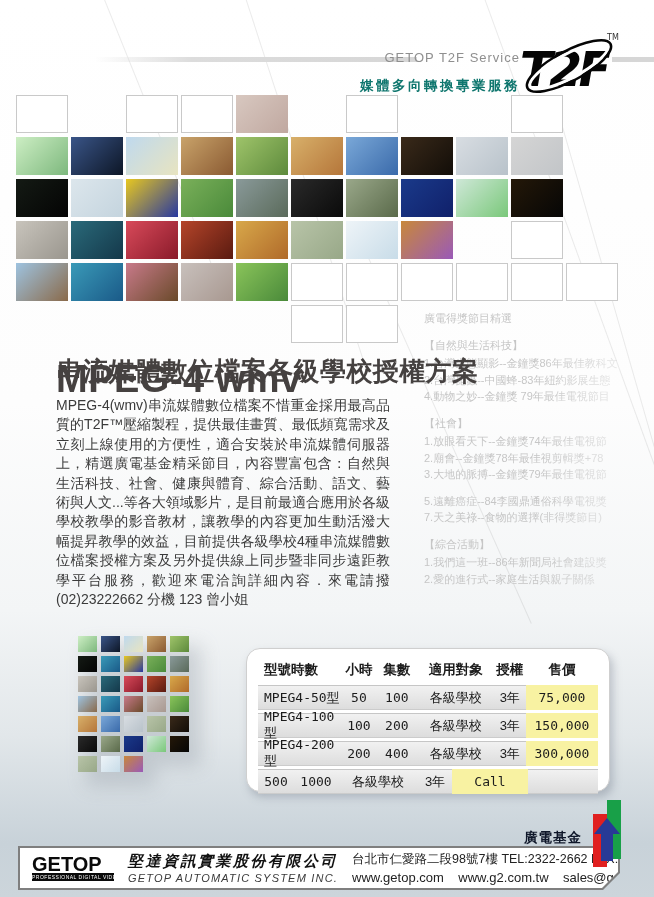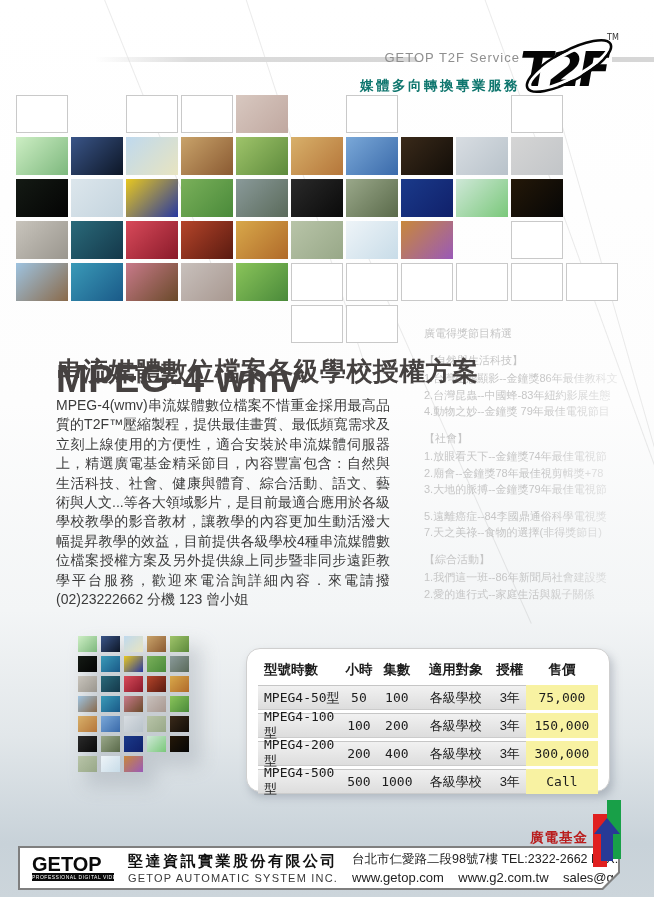--- a/index.html
+++ b/index.html
@@ -23,21 +23,21 @@
   .cell{width:52px;height:38px;}
   .cell.empty{background:#fff;border:1px solid #c9c9c9;box-sizing:border-box;}
   .cell.blank{visibility:hidden;}
   
   .title1{position:absolute;left:56px;top:318px;font-size:38px;font-weight:bold;color:#454140;letter-spacing:0.5px;margin-top:40px;}
   .title2{position:absolute;left:56px;top:354px;font-size:26px;font-weight:bold;color:#454140;letter-spacing:0.4px;white-space:nowrap;z-index:6;}
   
   .bodytext{position:absolute;left:56px;top:396px;width:334px;font-size:14px;line-height:19.4px;
             color:#3b3b3b;text-align:justify;z-index:5;}
   
-  .awards{position:absolute;left:424px;top:325px;width:230px;font-size:11px;line-height:16.5px;
+  .awards{position:absolute;left:424px;top:310px;width:230px;font-size:11px;line-height:16.5px;
           color:#c6c6c6;z-index:1;
           -webkit-mask-image:linear-gradient(90deg,#000 50%,rgba(0,0,0,0.15) 97%);
           mask-image:linear-gradient(90deg,#000 50%,rgba(0,0,0,0.15) 97%);}
   .awards .hd{margin-bottom:8px;}
   .awards .sec{margin-top:10px;}
   .awards .sec-name{margin-bottom:2px;}
   .awards .it{white-space:nowrap;overflow:hidden;}
   
   .collage{position:absolute;left:78px;top:636px;display:grid;
            grid-template-columns:repeat(5,19px);grid-auto-rows:16px;column-gap:4px;row-gap:4px;
@@ -64,28 +64,28 @@
   .footer-outer{position:absolute;left:18px;top:846px;width:602px;height:44px;background:#7f7f7f;
                 clip-path:polygon(0 0,100% 0,100% calc(100% - 17px),calc(100% - 17px) 100%,0 100%);z-index:10;}
   .footer-inner{position:absolute;left:2px;top:2px;width:598px;height:40px;background:#fff;
                 clip-path:polygon(0 0,100% 0,100% calc(100% - 16px),calc(100% - 16px) 100%,0 100%);
                 display:flex;align-items:center;}
   .getop-logo{margin-left:12px;width:86px;flex:none;}
   .getop-word{font-size:20px;font-weight:bold;letter-spacing:0px;color:#0a0a0a;
               font-family:"Liberation Sans",sans-serif;transform:scaleY(1.05);line-height:18px;}
   .getop-bar{background:#0a0a0a;color:#fff;font-size:5px;letter-spacing:0.5px;text-align:center;
              padding:1px 0;width:82px;white-space:nowrap;overflow:hidden;}
-  .company{margin-left:10px;flex:none;}
+  .company{margin-left:10px;flex:none;font-style:italic;}
   .company-zh{font-size:15px;font-weight:bold;color:#111;letter-spacing:2.5px;white-space:nowrap;}
   .company-en{font-size:11px;color:#3a3a3a;letter-spacing:1.2px;margin-top:1px;white-space:nowrap;}
   .addr{margin-left:14px;flex:none;}
   .addr-l1{font-size:12.5px;color:#222;white-space:pre;}
   .addr-l2{font-size:13px;color:#222;white-space:pre;margin-top:2px;}
-  .fund-label{position:absolute;left:524px;top:829px;width:70px;text-align:center;
-              font-size:13.5px;font-weight:bold;color:#b91c1c;letter-spacing:1px;z-index:11;}
+  .fund-label{position:absolute;left:524px;top:829px;width:70px;text-align:left;
+              font-size:13.5px;font-weight:bold;color:#0f172a;letter-spacing:1px;z-index:11;}
   .fund-logo{position:absolute;left:593px;top:800px;width:30px;height:72px;z-index:12;}
   .fund-red{position:absolute;left:0;top:14px;width:14px;height:53px;}
   .fund-green{position:absolute;left:14px;top:0;width:14px;height:59px;}
   .fund-arrow-head{position:absolute;left:1px;top:18px;width:0;height:0;
                    border-left:13px solid transparent;border-right:13px solid transparent;}
   .fund-arrow-stem{position:absolute;left:8px;top:33px;width:12px;height:28px;}
 </style>
 </head>
 <body>
 
@@ -281,21 +281,20 @@
       </div>
       <div class="trow">
         <div class="c0">MPEG4-200型</div>
         <div class="c1">200</div>
         <div class="c2">400</div>
         <div class="c3">各級學校</div>
         <div class="c4">3年</div>
         <div class="c5" style="background: rgb(248, 242, 162);">300,000</div>
       </div>
       <div class="trow">
-        <div class="c0">MPEG4-500型</div>
         <div class="c1">500</div>
         <div class="c2">1000</div>
         <div class="c3">各級學校</div>
         <div class="c4">3年</div>
         <div class="c5" style="background: rgb(248, 242, 162);">Call</div>
       </div>
     </div>
 </div>
 
 <div class="fund-label">廣電基金</div>

